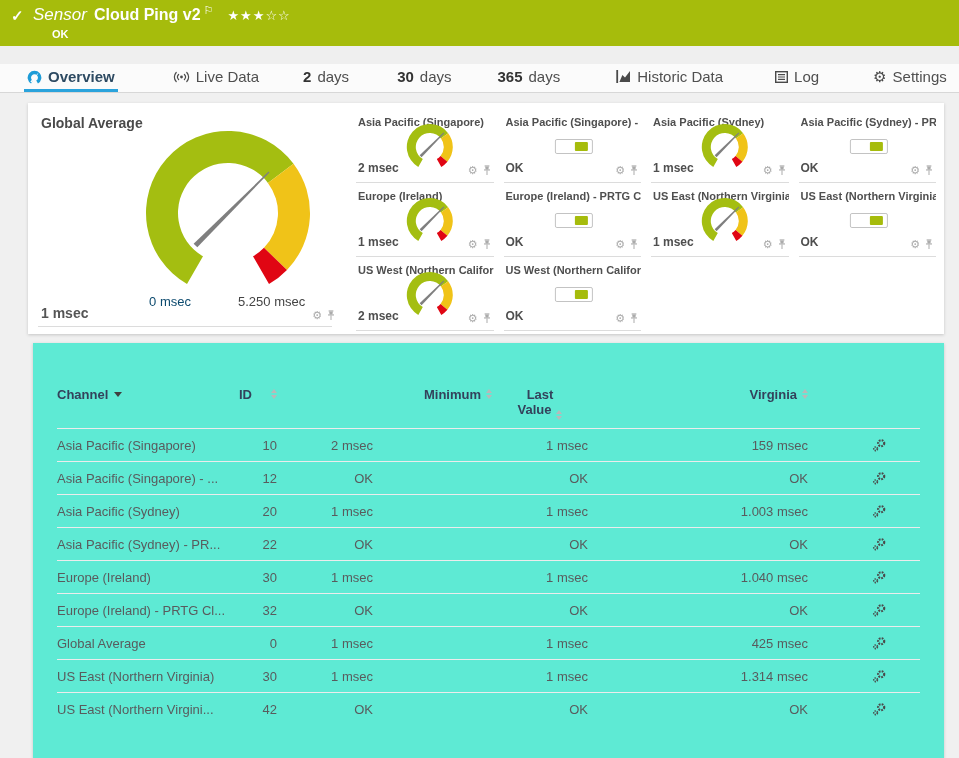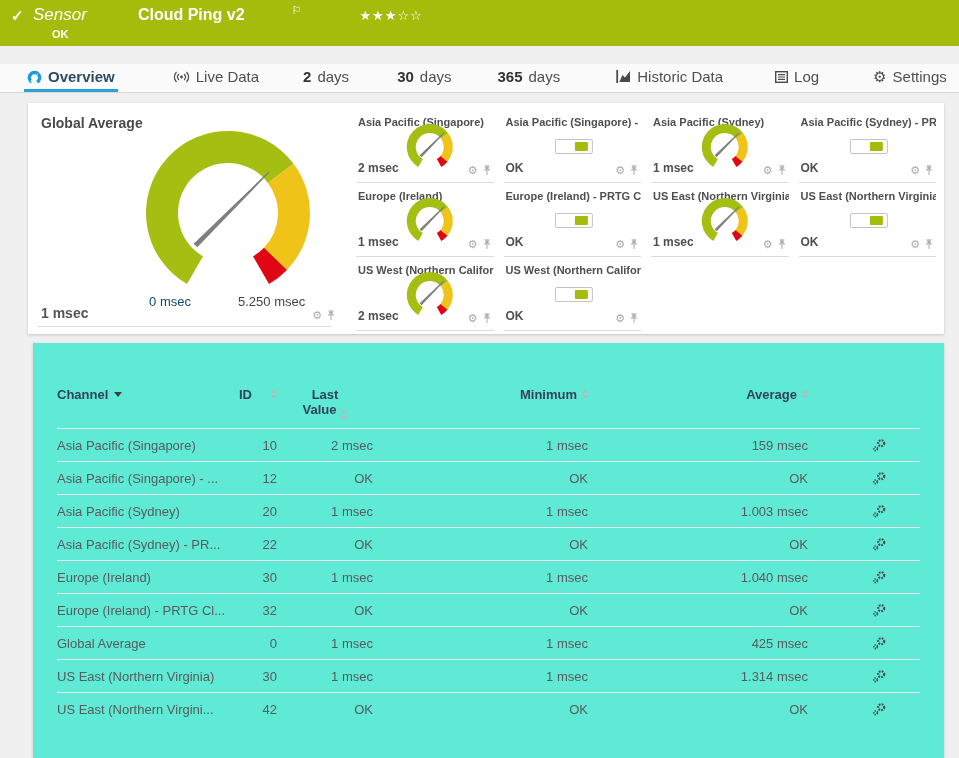--- a/index.html
+++ b/index.html
@@ -6,21 +6,21 @@
   html,body { margin:0; padding:0; }
   body {
     width:959px; height:758px; overflow:hidden;
     background:#f0f0f0;
     font-family:"Liberation Sans", sans-serif;
     -webkit-font-smoothing:antialiased;
   }
   
   .sensor-header { height:46px; background:#a6bc0c; position:relative; color:#fff; }
   .check { position:absolute; left:11px; top:7px; font-size:15px; font-weight:bold; }
-  .title-line { position:absolute; left:33px; top:5px; display:flex; align-items:baseline;gap:44px; }
+  .title-line { position:absolute; left:33px; top:5px; display:flex; align-items:baseline; }
   .cat { font-style:italic; font-size:17px; margin-right:7px; }
   .name { font-size:16px; font-weight:bold; }
   .flag { font-size:11px; position:relative; top:-6px; margin-left:3px; }
   .stars { font-size:13px; letter-spacing:1px; margin-left:14px; cursor:pointer; }
   .status { position:absolute; left:52px; top:28px; font-size:11px; font-weight:bold; }
   .gap-strip { height:18px; background:#efefef; }
   
   .tabs { height:29px; background:#fbfbfb; border-bottom:1px solid #d7d7d7;
           display:flex; align-items:stretch; padding-left:24px; font-size:15px; color:#4f4f4f; }
   .tab { display:flex; align-items:center; gap:6px; cursor:pointer; padding:0 3px; border-bottom:3px solid transparent; }
@@ -400,38 +400,38 @@
         <span>Channel</span>
         <span class="caret-down"></span>
       </div>
       <div class="hcell c-id">
         <span>ID</span>
         <span class="arrs">
           <i class="up"></i>
           <i class="dn"></i>
         </span>
       </div>
+      <div class="hcell c-min">
+        <span>Minimum</span>
+        <span class="arrs">
+          <i class="up"></i>
+          <i class="dn"></i>
+        </span>
+      </div>
       <div class="hcell c-last hc-center">
         <div style="margin:0 auto;">
           <span class="hline">Last</span>
           <span class="hline">Value<span class="arrs">
               <i class="up"></i>
               <i class="dn"></i>
             </span></span>
         </div>
       </div>
-      <div class="hcell c-min">
-        <span>Minimum</span>
-        <span class="arrs">
-          <i class="up"></i>
-          <i class="dn"></i>
-        </span>
-      </div>
       <div class="hcell c-max">
-        <span>Average</span>
+        <span>Virginia</span>
         <span class="arrs">
           <i class="up"></i>
           <i class="dn"></i>
         </span>
       </div>
     </div>
   <div id="tbody">
       <div class="trow">
         <div class="c-ch">Asia Pacific (Singapore)</div>
         <div class="c-id">10</div>

